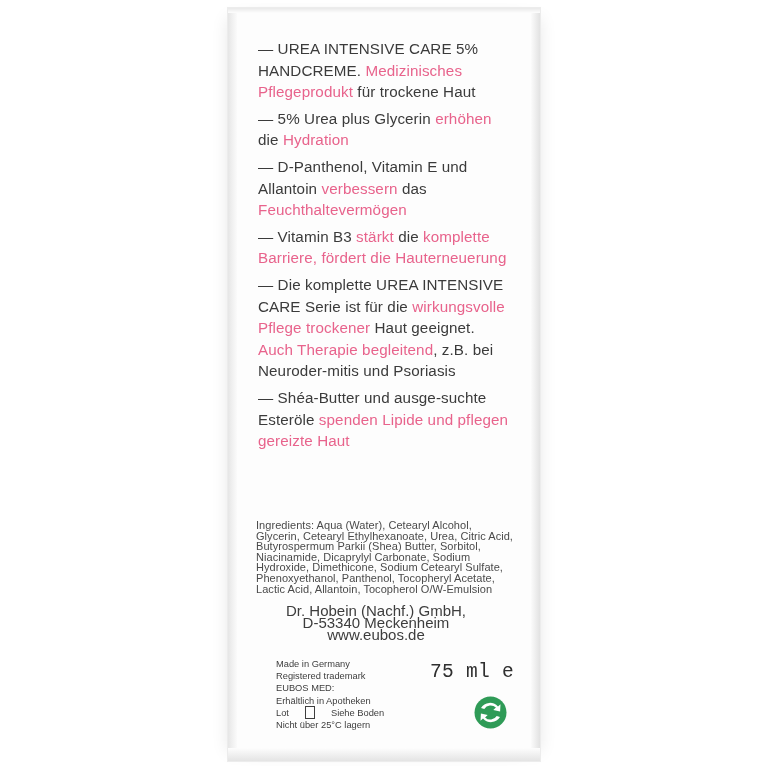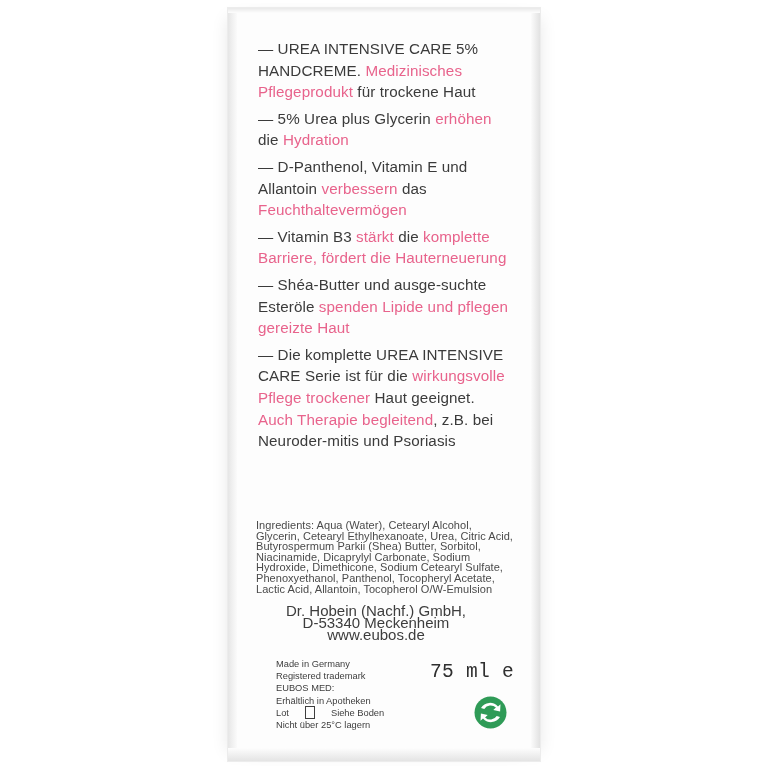--- a/index.html
+++ b/index.html
@@ -172,22 +172,22 @@
   <div class="edge-left"></div>
   <div class="edge-right"></div>
   <div class="top-shadow"></div>
   <div class="bottom-shadow"></div>
 
   <div class="claims">
       <p><span>— UREA INTENSIVE CARE 5% HANDCREME. </span><span class="hl">Medizinisches Pflegeprodukt</span><span> für trockene Haut</span></p>
       <p><span>— 5% Urea plus Glycerin </span><span class="hl">erhöhen</span><span> die </span><span class="hl">Hydration</span></p>
       <p><span>— D-Panthenol, Vitamin E und Allantoin </span><span class="hl">verbessern</span><span> das </span><span class="hl">Feuchthaltevermögen</span></p>
       <p><span>— Vitamin B3 </span><span class="hl">stärkt</span><span> die </span><span class="hl">komplette Barriere, fördert die Hauterneuerung</span></p>
+      <p><span>— Die komplette UREA INTENSIVE CARE Serie ist für die </span><span class="hl">wirkungsvolle Pflege trockener</span><span> Haut geeignet. </span><span class="hl">Auch Therapie begleitend</span><span>, z.B. bei Neuroder-mitis und Psoriasis</span></p>
       <p><span>— Shéa-Butter und ausge-suchte Esteröle </span><span class="hl">spenden Lipide und pflegen gereizte Haut</span></p>
-      <p><span>— Die komplette UREA INTENSIVE CARE Serie ist für die </span><span class="hl">wirkungsvolle Pflege trockener</span><span> Haut geeignet. </span><span class="hl">Auch Therapie begleitend</span><span>, z.B. bei Neuroder-mitis und Psoriasis</span></p>
     </div>
 
   <div class="ingredients">Ingredients: Aqua (Water), Cetearyl Alcohol, Glycerin, Cetearyl Ethylhexanoate, Urea, Citric Acid, Butyrospermum Parkii (Shea) Butter, Sorbitol, Niacinamide, Dicaprylyl Carbonate, Sodium Hydroxide, Dimethicone, Sodium Cetearyl Sulfate, Phenoxyethanol, Panthenol, Tocopheryl Acetate, Lactic Acid, Allantoin, Tocopherol O/W-Emulsion</div>
 
   <div class="address">
     <div>Dr. Hobein (Nachf.) GmbH,</div>
     <div><span>D-53340 </span><span class="u">Meckenheim</span></div>
     <div class="u">www.eubos.de</div>
   </div>
 

